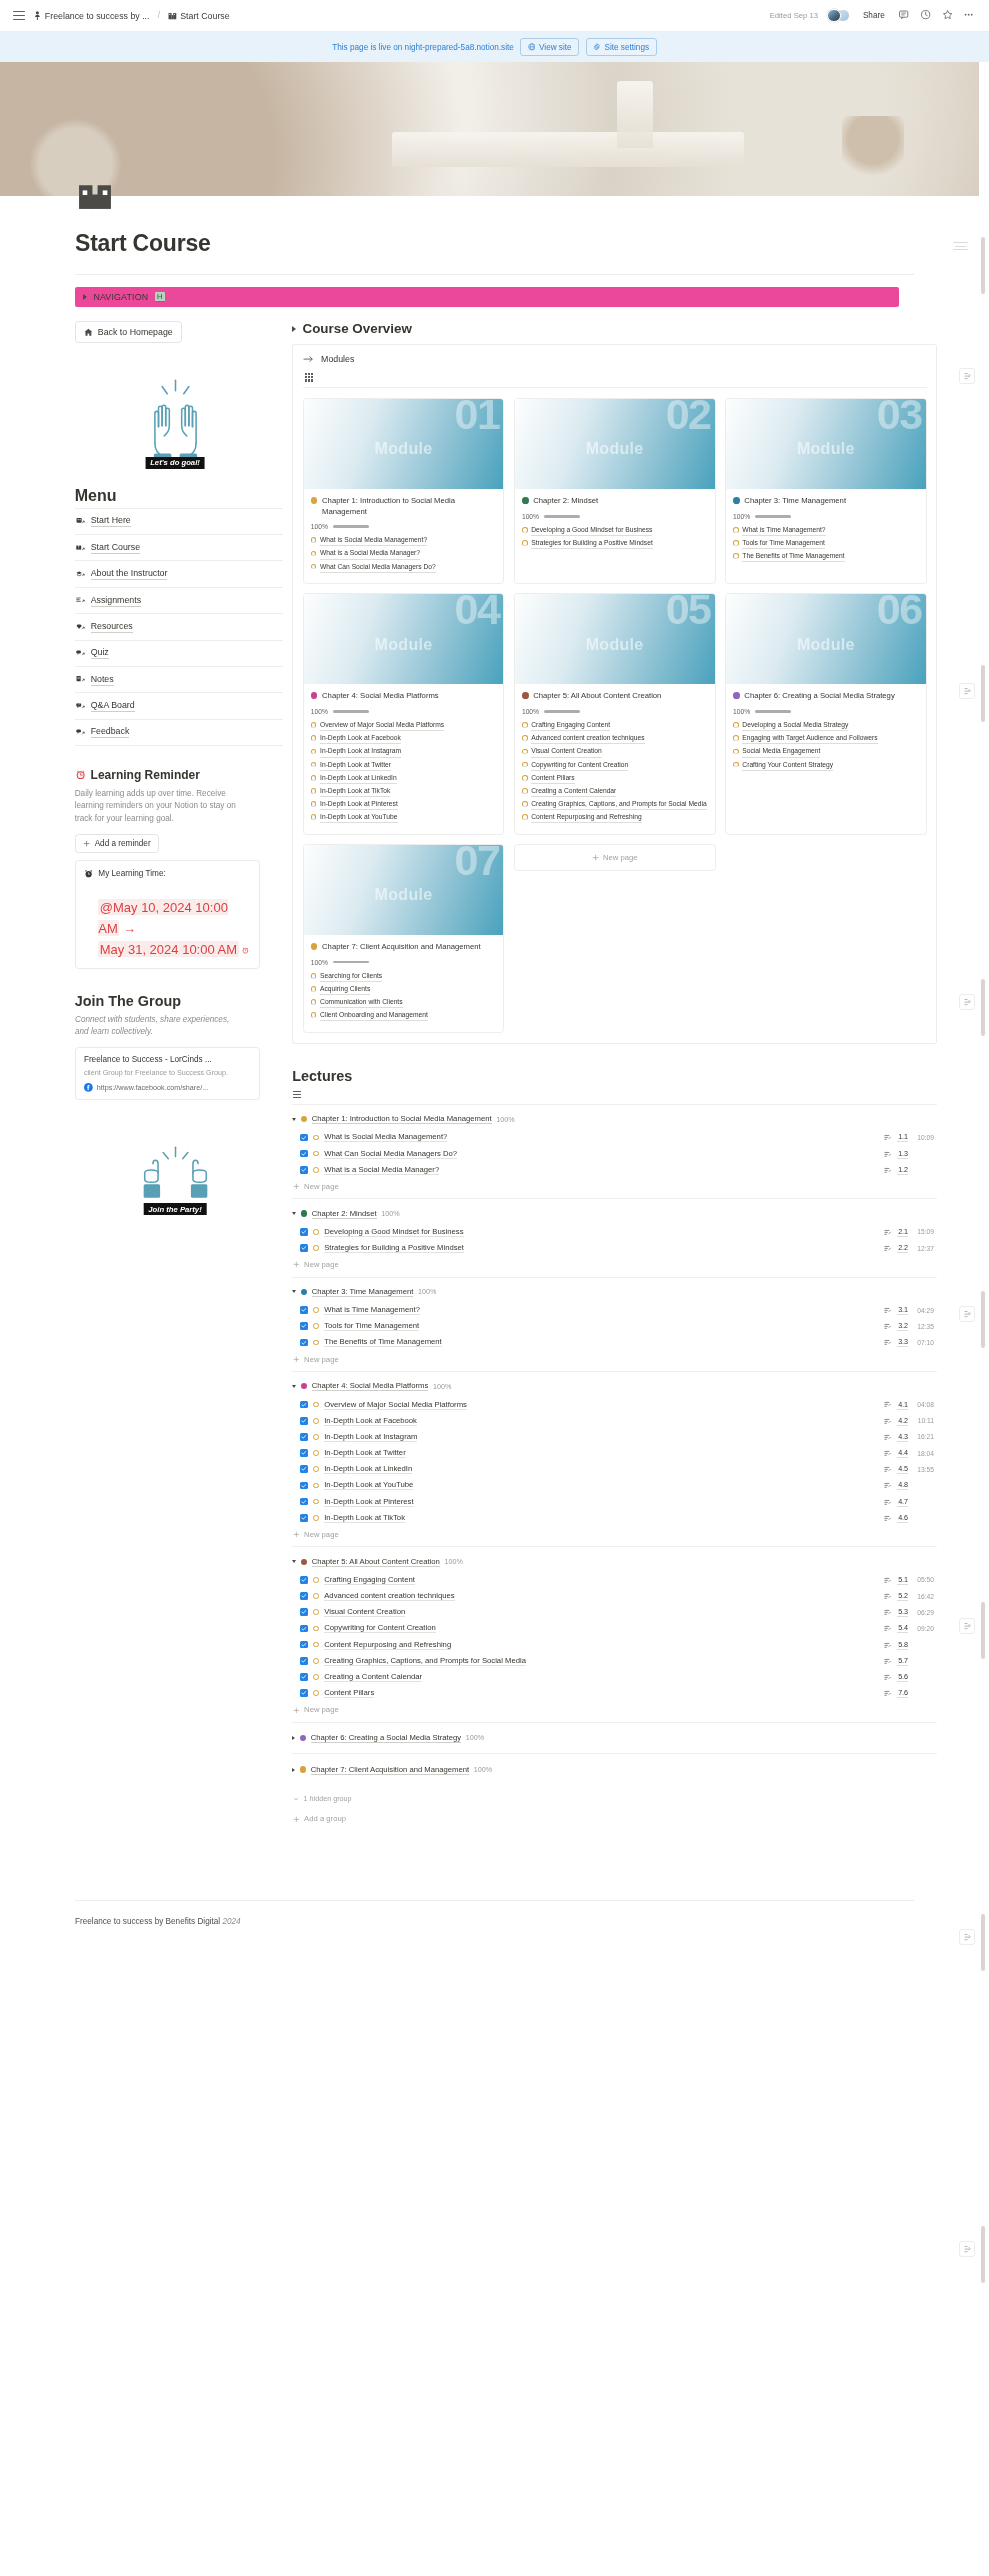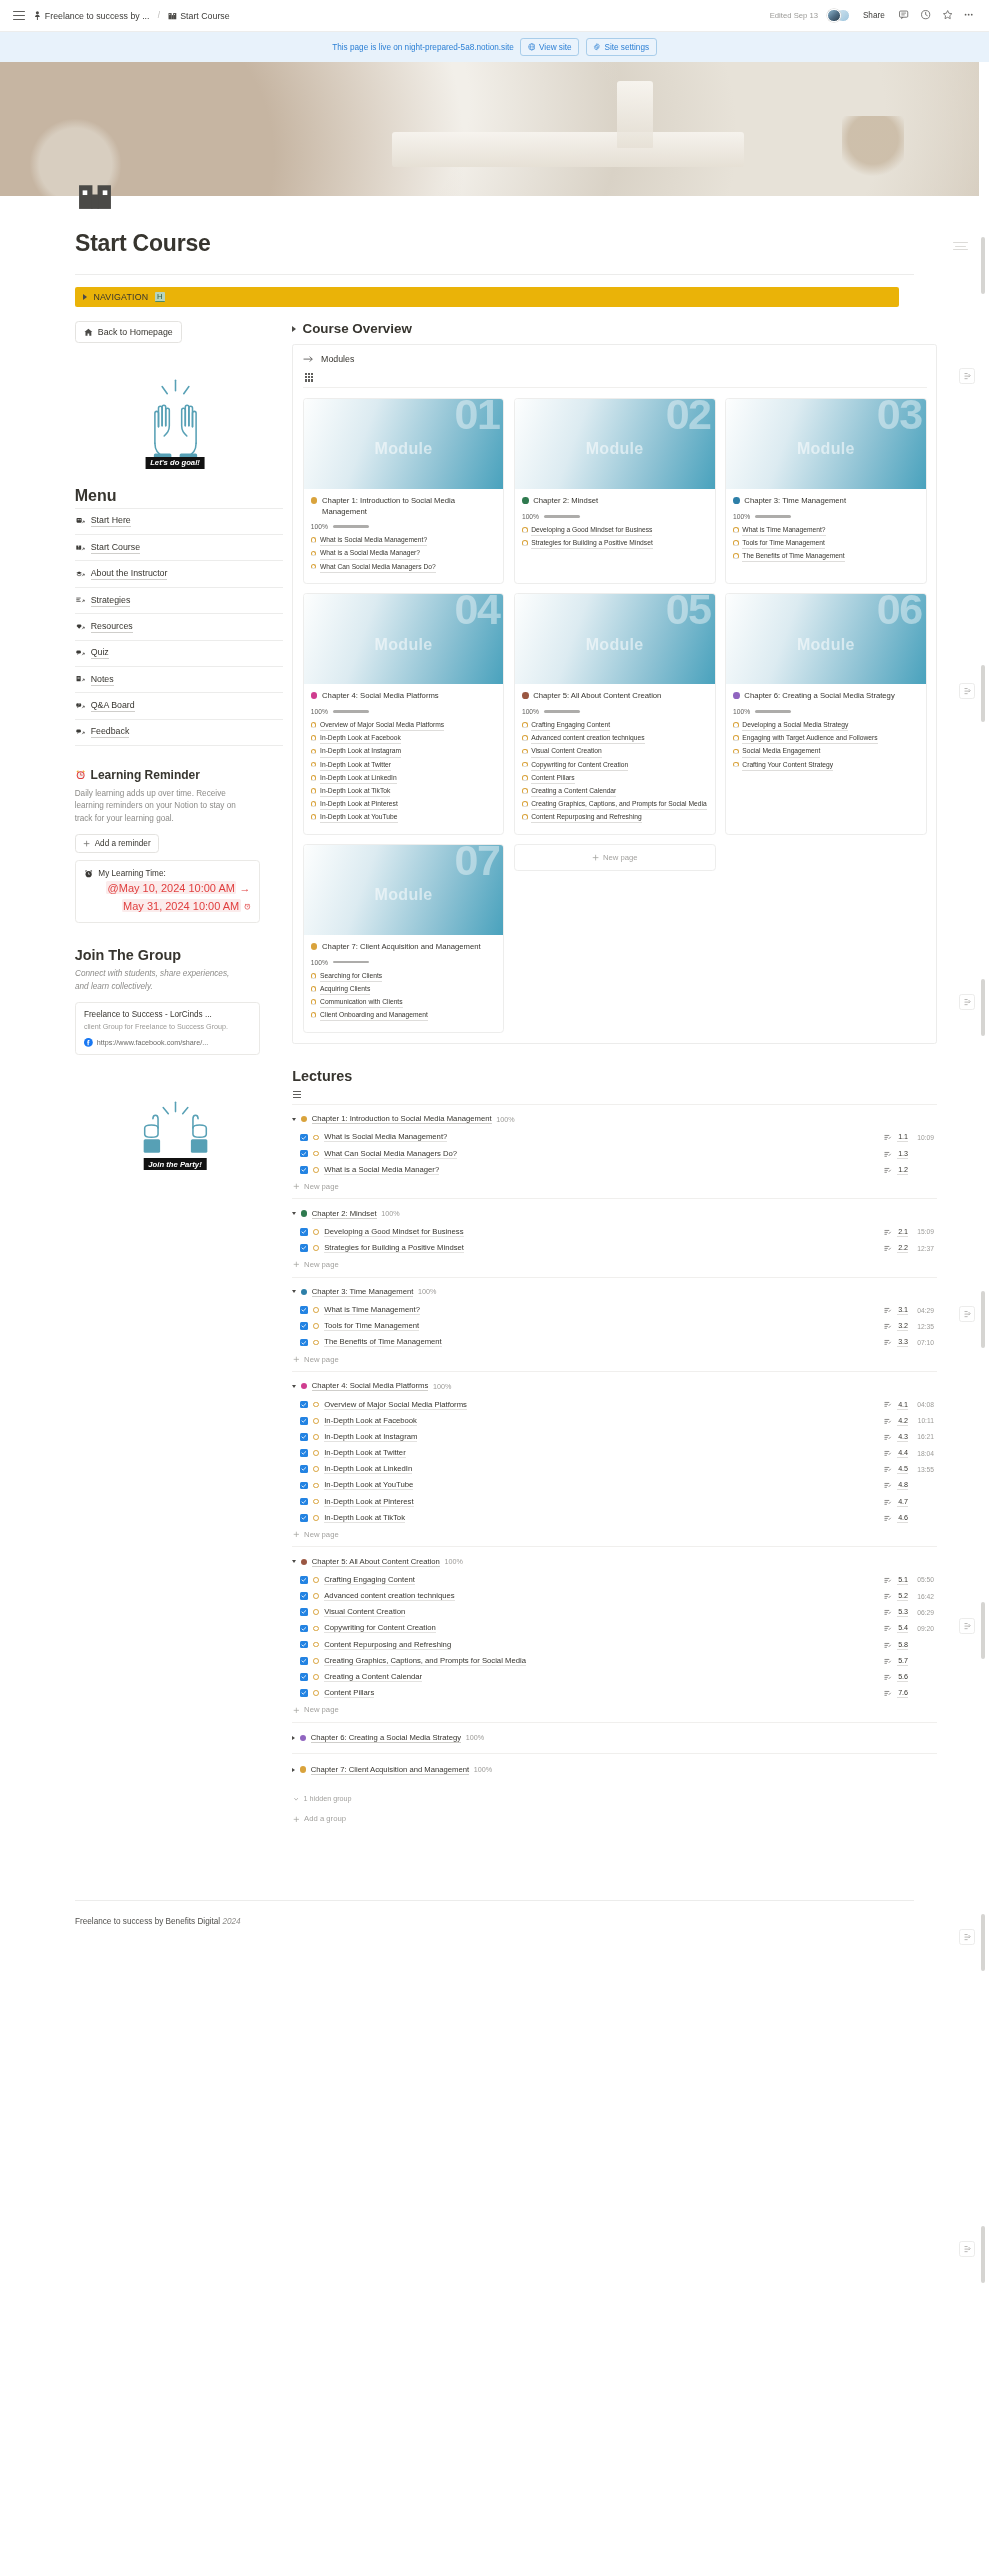--- a/index.html
+++ b/index.html
@@ -74,21 +74,21 @@
     display: flex; align-items: center; justify-content: center; position: relative; z-index: 3;
   }
   .page-title {
     margin: 15.5px 0 0 75px; font-size: 23px; font-weight: 700; letter-spacing: -0.2px;
     color: #37352f;
   }
   .divider-line { margin: 17.5px 75px 0 75px; border-top: 0.5px solid #ececeb; }
 
   
   .nav-toggle {
-    margin: 11.3px 0 0 75px; width: 824px; background: #eab308; border-radius: 2.1px;
+    margin: 11.3px 0 0 75px; width: 824px; background: #ec4899; border-radius: 2.1px;
     display: flex; align-items: center; gap: 6.2px; padding: 5.2px 8.2px; cursor: pointer;
   }
   .tri { width: 0; height: 0; border-left: 4.6px solid #4b4a47;
          border-top: 3.1px solid transparent; border-bottom: 3.1px solid transparent; }
   .nav-label { font-size: 8.8px; color: #37352f; letter-spacing: 0.2px; }
   .h-badge { background: #b5d4bf; color: #31593f; font-size: 7.7px; padding: 0px 2.6px;
              border-radius: 1px; border-bottom: 1px solid #4f8a63; }
 
   
   .cols { display: flex; margin: 14.4px 0 0 0; padding: 0 52px 0 67px; gap: 9.3px; align-items: flex-start;}
@@ -130,21 +130,21 @@
     display: inline-flex; align-items: center; gap: 4.6px; margin: 8.2px 0 0 7.7px;
     border: 0.5px solid #e4e3e0; border-radius: 3.6px; padding: 4.1px 7.2px; font-size: 8.2px;
     color: #37352f; cursor: pointer; background: #fff;
   }
   .reminder-card {
     margin: 7.2px 0 0 7.7px; width: 185px; border: 0.5px solid #eae9e6; border-radius: 3.6px;
     padding: 7.2px 8.2px; background: #fff;
   }
   .rc-row { display: flex; gap: 5.2px; align-items: flex-start; }
   .rc-title { font-size: 8.2px; color: #37352f; }
-  .rc-dates { font-size: 11px; color: #e03e3e; line-height: 1.6; margin-top: 2px; margin-left: 14.4px; text-align: right;}
+  .rc-dates { font-size: 13px; color: #e03e3e; line-height: 1.6; margin-top: 20px; margin-left: 14.4px;}
   .date-pill { background: #fbecec; border-radius: 1.5px; padding: 0.5px 1.5px; }
 
   
   .jg-title { font-size: 14.4px; font-weight: 700; margin: 24px 0 5.2px 7.7px; }
   .jg-desc { margin-left: 8px; font-size: 8.2px; line-height: 1.55; color: #8d8c89; width: 170px; font-style: italic; }
   .fb-card {
     margin: 8.2px 0 0 7.7px; width: 185px; border: 0.5px solid #eae9e6; border-radius: 3.6px;
     padding: 7.2px 8.2px; cursor: pointer; background: #fff;
   }
   .fb-name { font-size: 8.2px; color: #37352f; margin-bottom: 3.1px; white-space: nowrap;
@@ -441,21 +441,21 @@
         </div>
         <div class="menu-item">
           <span class="ic">
               <svg width="9.3" height="8.2" viewBox="0 0 18 16">
                 <line x1="0.5" y1="4" x2="9" y2="4" stroke="#3b3a37" stroke-width="1.5"></line>
                 <line x1="0.5" y1="7.2" x2="7" y2="7.2" stroke="#3b3a37" stroke-width="1.5"></line>
                 <line x1="0.5" y1="10.4" x2="9" y2="10.4" stroke="#3b3a37" stroke-width="1.5"></line>
                 <path d="M12 12l4-4v2.8M16 8h-2.8" stroke="#3b3a37" stroke-width="1.4" fill="none"></path>
               </svg>
             </span>
-          <span class="label">Strategies</span>
+          <span class="label">Assignments</span>
         </div>
         <div class="menu-item">
           <span class="ic">
               <svg width="9.3" height="8.2" viewBox="0 0 18 16">
                 <path d="M1 6l2-3h6l2 3-5 5z" fill="#3b3a37"></path>
                 <path d="M12 12l4-4v2.8M16 8h-2.8" stroke="#3b3a37" stroke-width="1.4" fill="none"></path>
               </svg>
             </span>
           <span class="label">Resources</span>
         </div>

